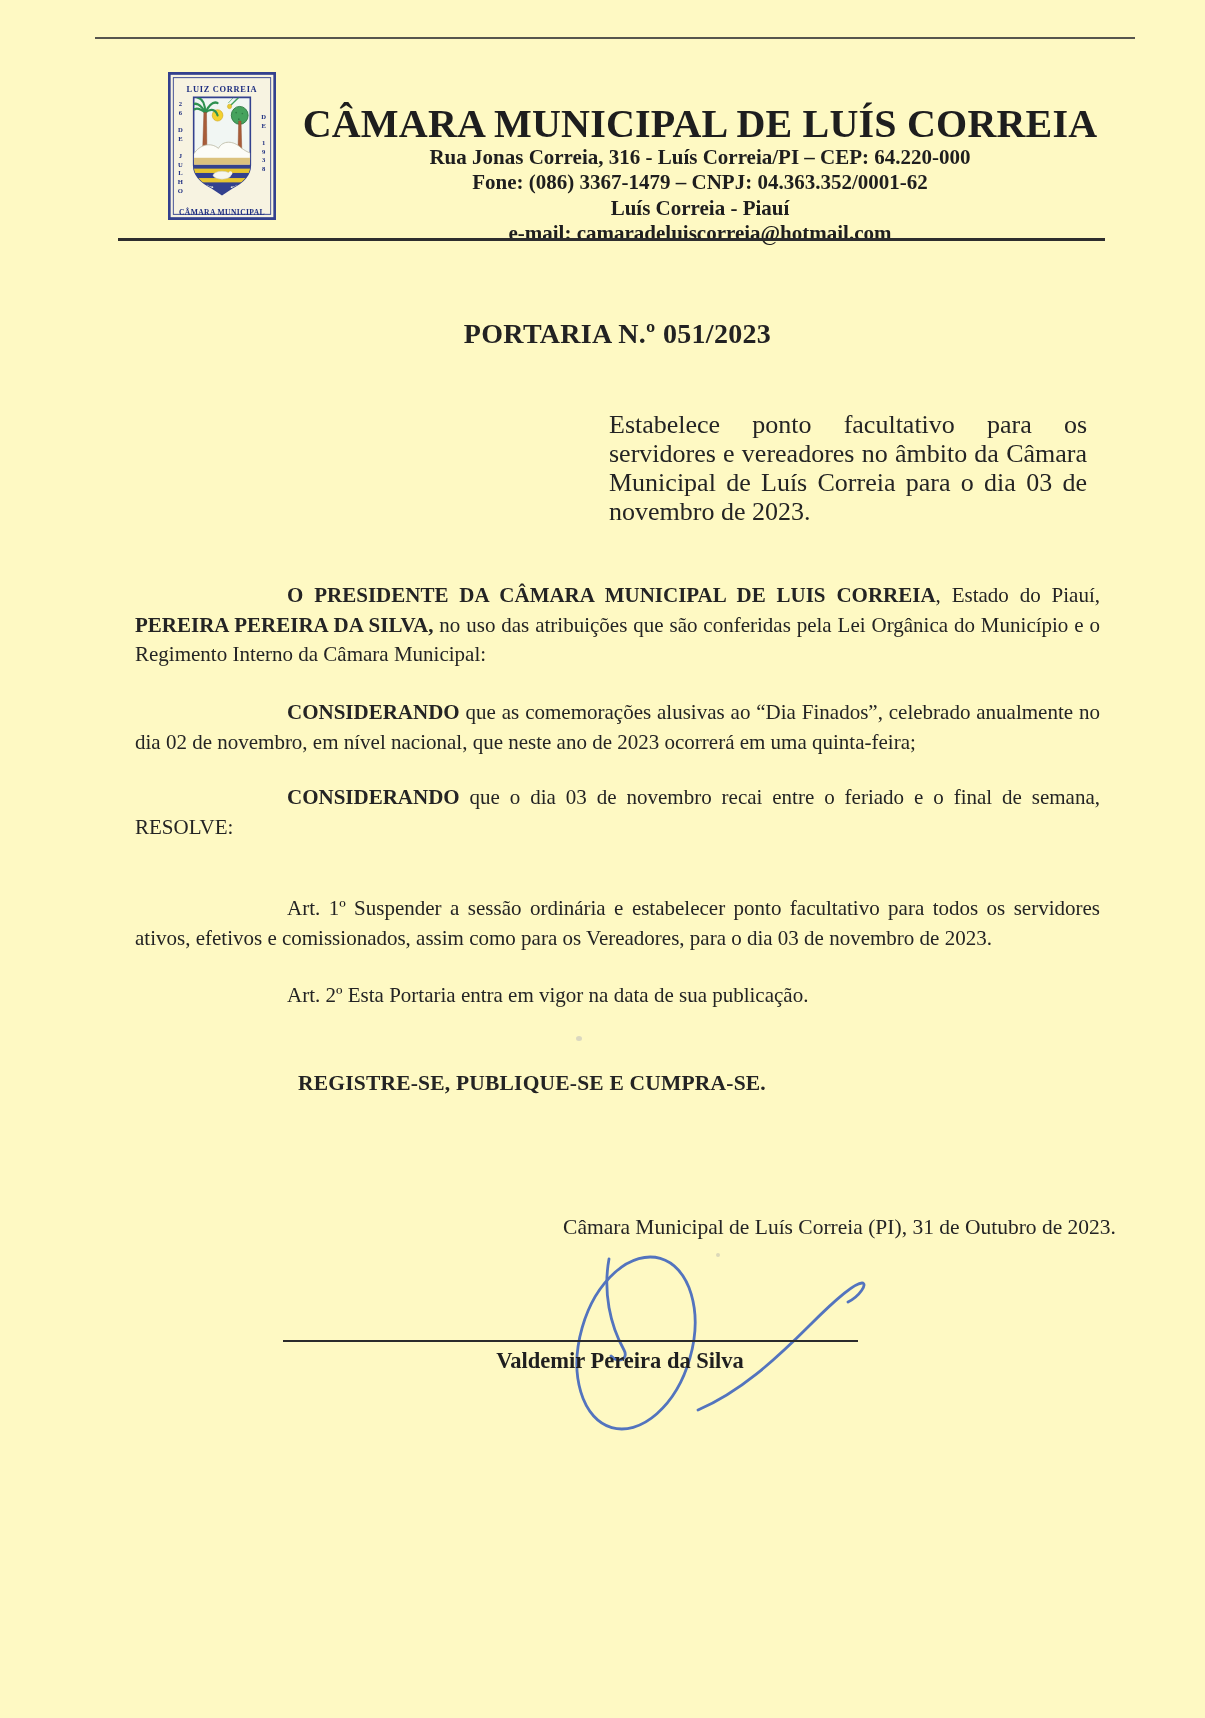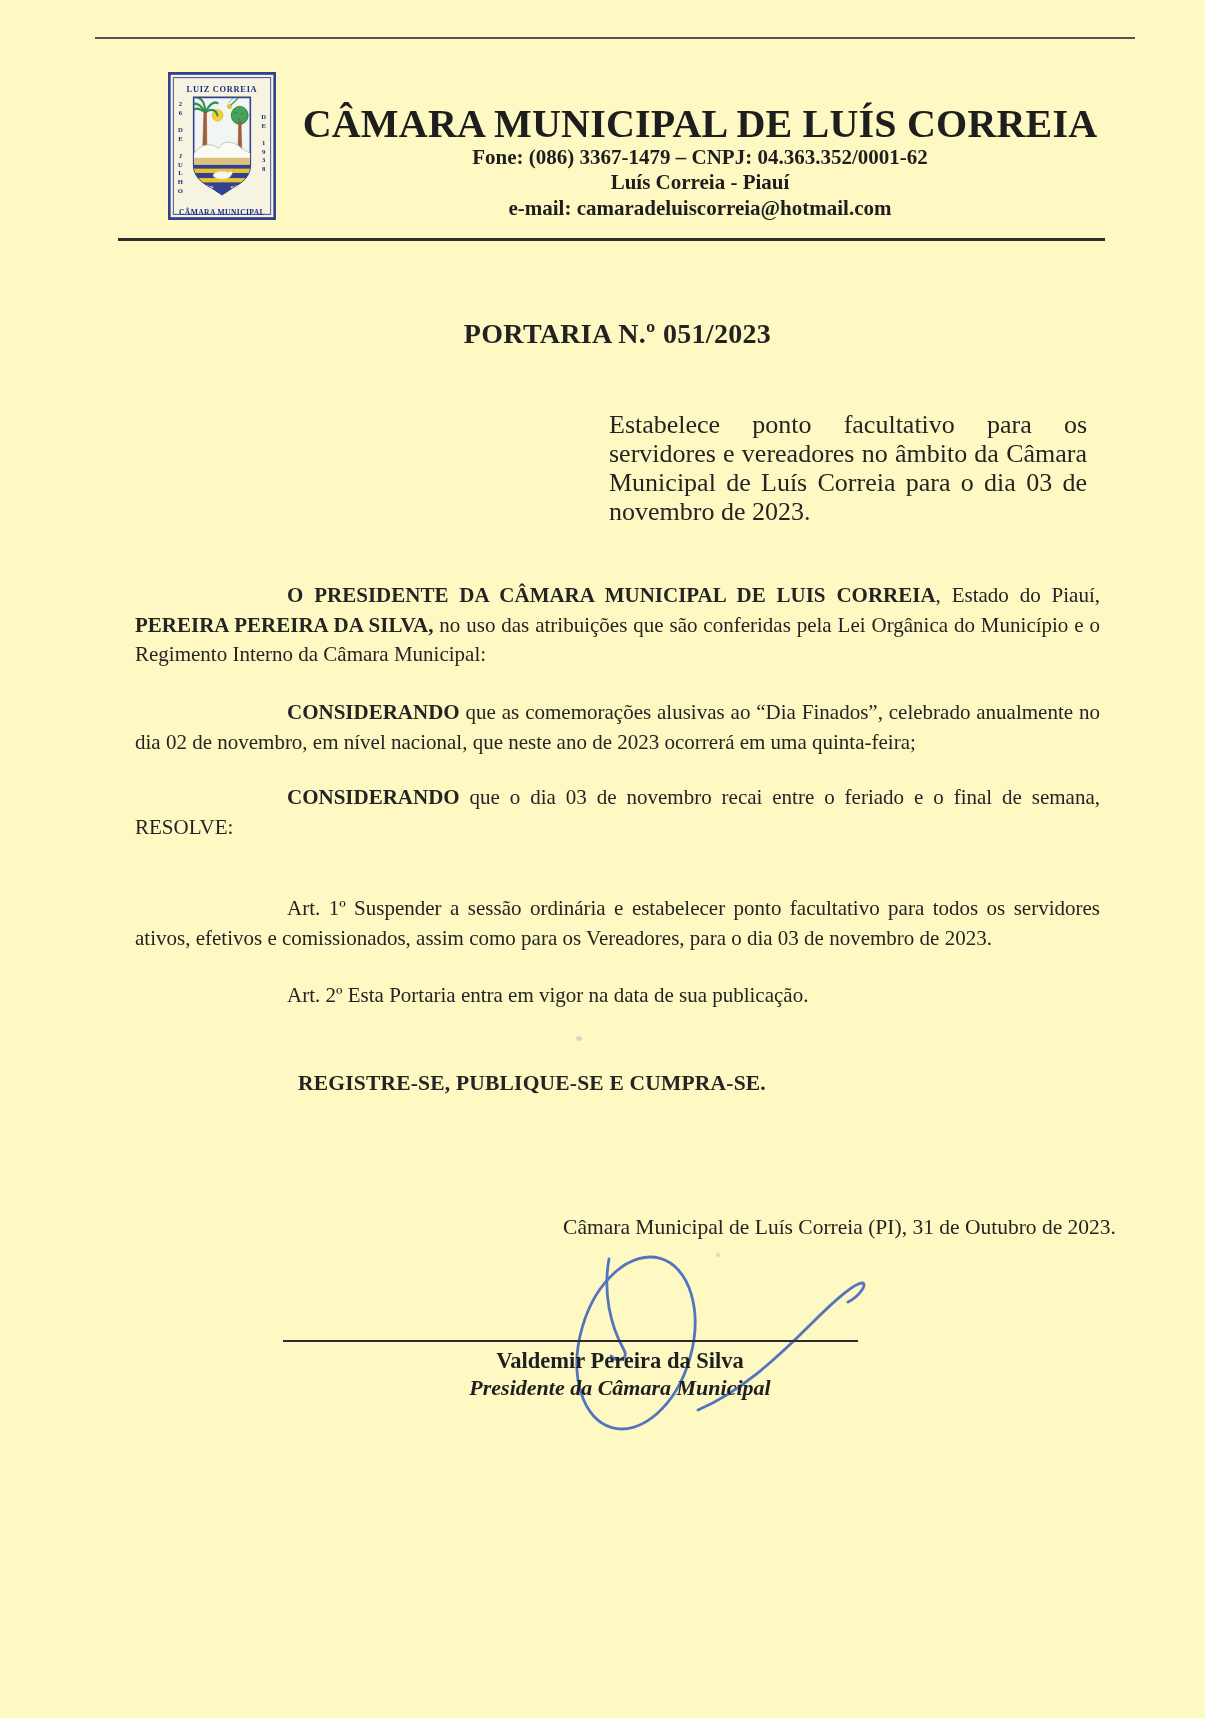--- a/index.html
+++ b/index.html
@@ -107,20 +107,21 @@
         <path d="M44 120 q3 3 7 2"></path>
         <path d="M71 122 q4 1 7 -2"></path>
       </g>
     </g>
 
     <text class="crest-label" x="61" y="151.5" font-size="8.6" text-anchor="middle" letter-spacing="0.4">CÂMARA MUNICIPAL</text>
   </svg>
 
   <header class="head-text">
     <div class="org-name">CÂMARA MUNICIPAL DE LUÍS CORREIA</div>
+    <div class="head-line">Rua Jonas Correia, 316 - Luís Correia/PI – CEP: 64.220-000</div>
     <div class="head-line">Fone: (086) 3367-1479 – CNPJ: 04.363.352/0001-62</div>
     <div class="head-line">Luís Correia - Piauí</div>
     <div class="head-line">e-mail: camaradeluiscorreia@hotmail.com</div>
   </header>
 
   <div class="head-rule"></div>
 
   <h1 class="doc-title">PORTARIA N.º 051/2023</h1>
 
   <p class="ementa">Estabelece ponto facultativo para os servidores e vereadores no âmbito da Câmara Municipal de Luís Correia para o dia 03 de novembro de 2023.</p>
@@ -140,19 +141,18 @@
       <ellipse cx="636" cy="1343" rx="56" ry="88" transform="rotate(16 636 1343)"></ellipse>
       <path d="M609 1259 C603 1292 610 1325 624 1350 C629 1359 618 1364 611 1356"></path>
       <path d="M698 1410 C740 1392 775 1360 810 1325 C835 1300 855 1283 862 1283 C868 1283 860 1296 848 1302"></path>
     </g>
   </svg>
 
   <div class="sig-rule"></div>
 
   <div class="sig-block">
     <div class="sig-name">Valdemir Pereira da Silva</div>
-    <div class="sig-role">Presidente da Câmara Municipal</div>
   </div>
 
   <div class="smudge1"></div>
   <div class="smudge2"></div>
 
 </div>
 
 </body></html>

